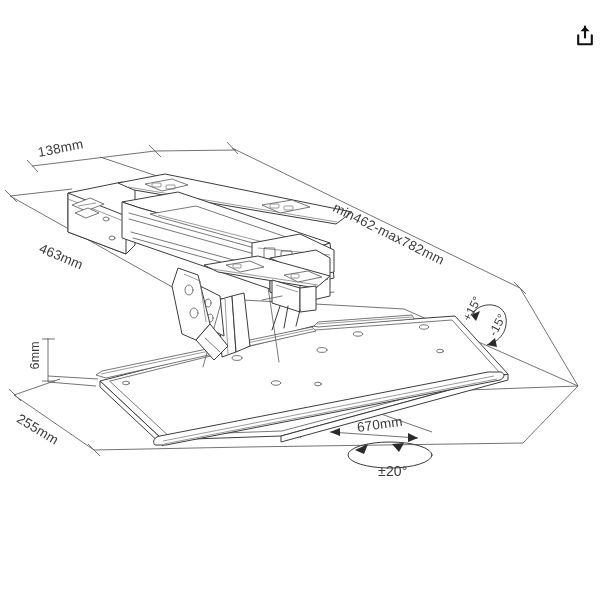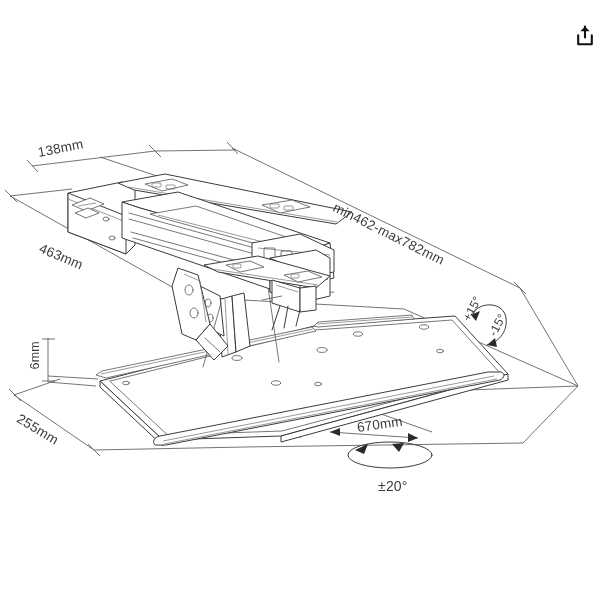--- a/index.html
+++ b/index.html
@@ -51,21 +51,21 @@
 
   
   #lbl-138   { left: 38px;  top: 145px; transform: rotate(-11deg); }
   #lbl-463   { left: 40px;  top: 240px; transform: rotate(23deg); }
   #lbl-stroke{ left: 334px; top: 199px; transform: rotate(26.5deg); }
   #lbl-6mm   { left: 28px;  top: 341px; transform: rotate(-90deg) translate(-100%, 0); transform-origin: left top; }
   #lbl-255   { left: 18px;  top: 410px; transform: rotate(31deg); }
   #lbl-670   { left: 357px; top: 420px; transform: rotate(-8deg); }
   #lbl-p15   { left: 466px; top: 313px; transform: rotate(-62deg); }
   #lbl-m15   { left: 492px; top: 328px; transform: rotate(-62deg); }
-  #lbl-pm20  { left: 378px; top: 478px; }
+  #lbl-pm20  { left: 378px; top: 463px; }
 </style>
 </head>
 <body>
 
 <svg id="canvas" viewBox="0 0 610 599">
   <defs>
     <style>
       .ln   { fill:none; stroke:#3c3c3c; stroke-width:1; stroke-linejoin:round; stroke-linecap:round; }
       .ln-t { fill:none; stroke:#565656; stroke-width:0.8; stroke-linejoin:round; stroke-linecap:round; }
       .ln-h { fill:none; stroke:#6e6e6e; stroke-width:0.7; }

